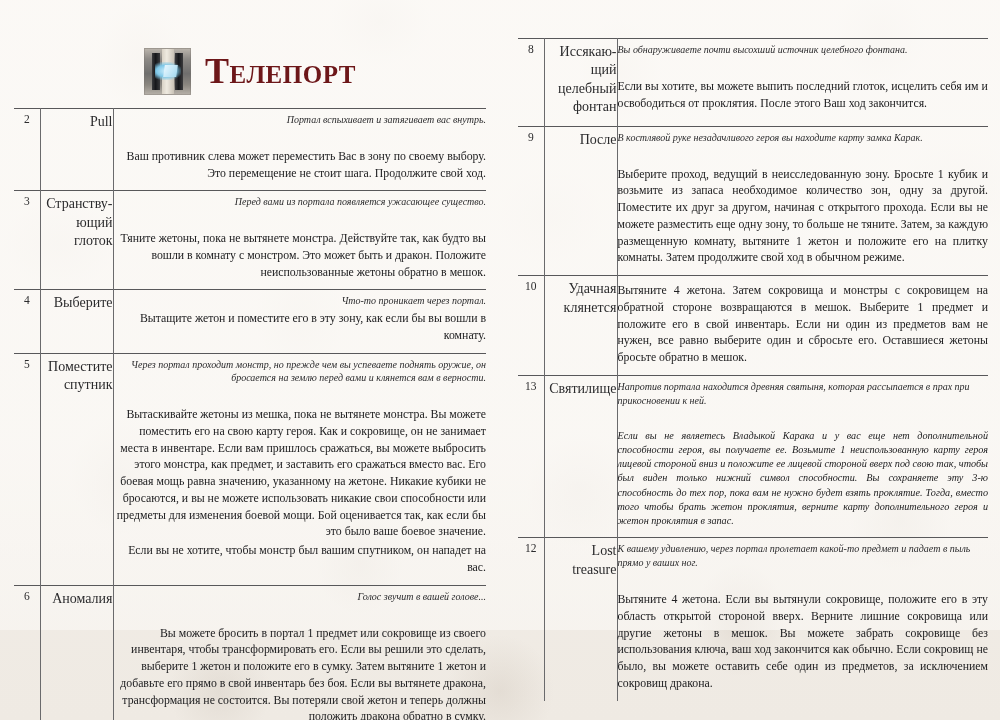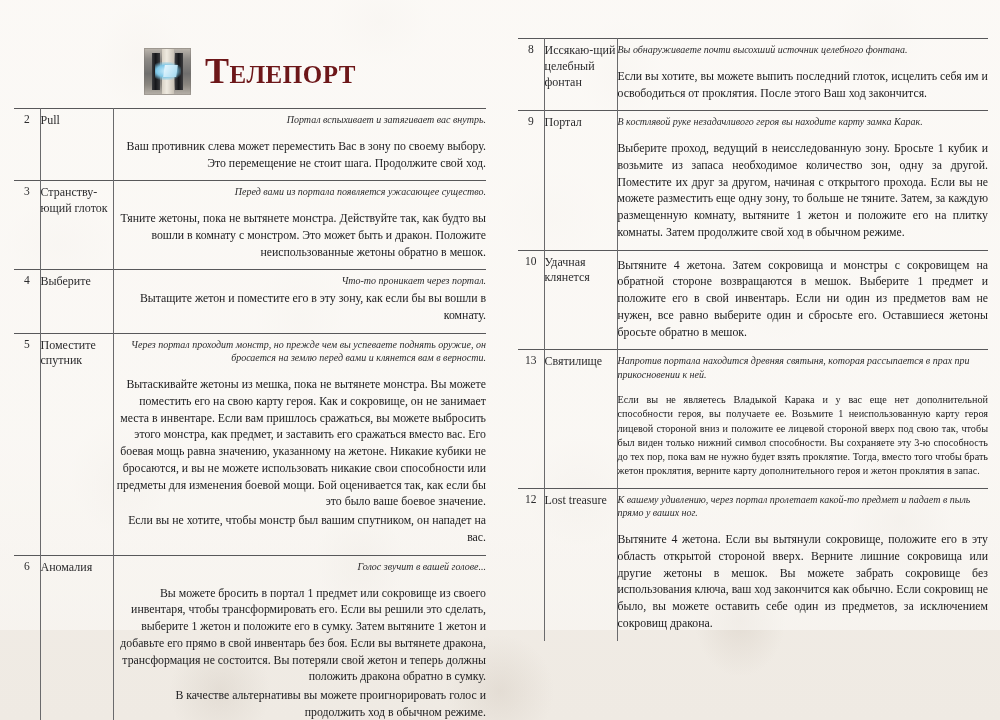--- a/index.html
+++ b/index.html
@@ -125,22 +125,22 @@
   .c-num {
     width: 26px;
     text-align: center;
     font-size: 11.5px;
     color: #2b2b2d;
     padding-top: 5px;
     border-right: 1.2px solid #6a6a6c;
   }
   .c-name {
     width: 73px;
-    text-align: left;
-    font-size: 12px;
+    text-align: right;
+    font-size: 14px;
     color: #2b2b2d;
     line-height: 1.32;
     padding: 5px 4px 9px 4px;
     border-right: 1.2px solid #6a6a6c;
   }
   .c-body {
     padding-left: 9px;
     padding-right: 4px;
     color: #232325;
   }
@@ -151,25 +151,25 @@
   .flavor {
     font-style: italic;
     font-size: 10px;
     line-height: 1.38;
     margin: 0;
     color: #2a2a2c;
   }
   .rule {
     font-size: 11.8px;
     line-height: 1.42;
-    margin: 11px 0 0 0;
+    margin: 21px 0 0 0;
     color: #202022;
   }
   .rule.tight { margin-top: 2px; }
-  .rule.small { font-size: 10.2px; line-height: 1.4; }
+  .rule.small { font-size: 10.2px; line-height: 1.4; font-style: italic; }
   .col-right .rule, .col-right .flavor { text-align: justify; }
   .col-right .flavor { text-align: left; }
   .col-right .rule.justify-off { text-align: left; }
   .col-left .rule, .col-left .flavor { text-align: right; }
 </style>
 </head>
 <body>
 
 <div id="page-bg"></div>
 <div id="text-scrim"></div>
@@ -239,21 +239,21 @@
         <tr class="first">
           <td class="c-num">8</td>
           <td class="c-name">Иссякаю-щий целебный фонтан</td>
           <td class="c-body">
             <p class="flavor">Вы обнаруживаете почти высохший источник целебного фонтана.</p>
             <p class="rule justify-off">Если вы хотите, вы можете выпить последний глоток, исцелить себя им и освободиться от проклятия. После этого Ваш ход закончится.</p>
           </td>
         </tr>
         <tr>
           <td class="c-num">9</td>
-          <td class="c-name">Портал</td>
+          <td class="c-name">После</td>
           <td class="c-body">
             <p class="flavor">В костлявой руке незадачливого героя вы находите карту замка Карак.</p>
             <p class="rule">Выберите проход, ведущий в неисследованную зону. Бросьте 1 кубик и возьмите из запаса необходимое количество зон, одну за другой. Поместите их друг за другом, начиная с открытого прохода. Если вы не можете разместить еще одну зону, то больше не тяните. Затем, за каждую размещенную комнату, вытяните 1 жетон и положите его на плитку комнаты. Затем продолжите свой ход в обычном режиме.</p>
           </td>
         </tr>
         <tr>
           <td class="c-num">10</td>
           <td class="c-name">Удачная клянется</td>
           <td class="c-body">
             <p class="rule tight">Вытяните 4 жетона. Затем сокровища и монстры с сокровищем на обратной стороне возвращаются в мешок. Выберите 1 предмет и положите его в свой инвентарь. Если ни один из предметов вам не нужен, все равно выберите один и сбросьте его. Оставшиеся жетоны бросьте обратно в мешок.</p>

